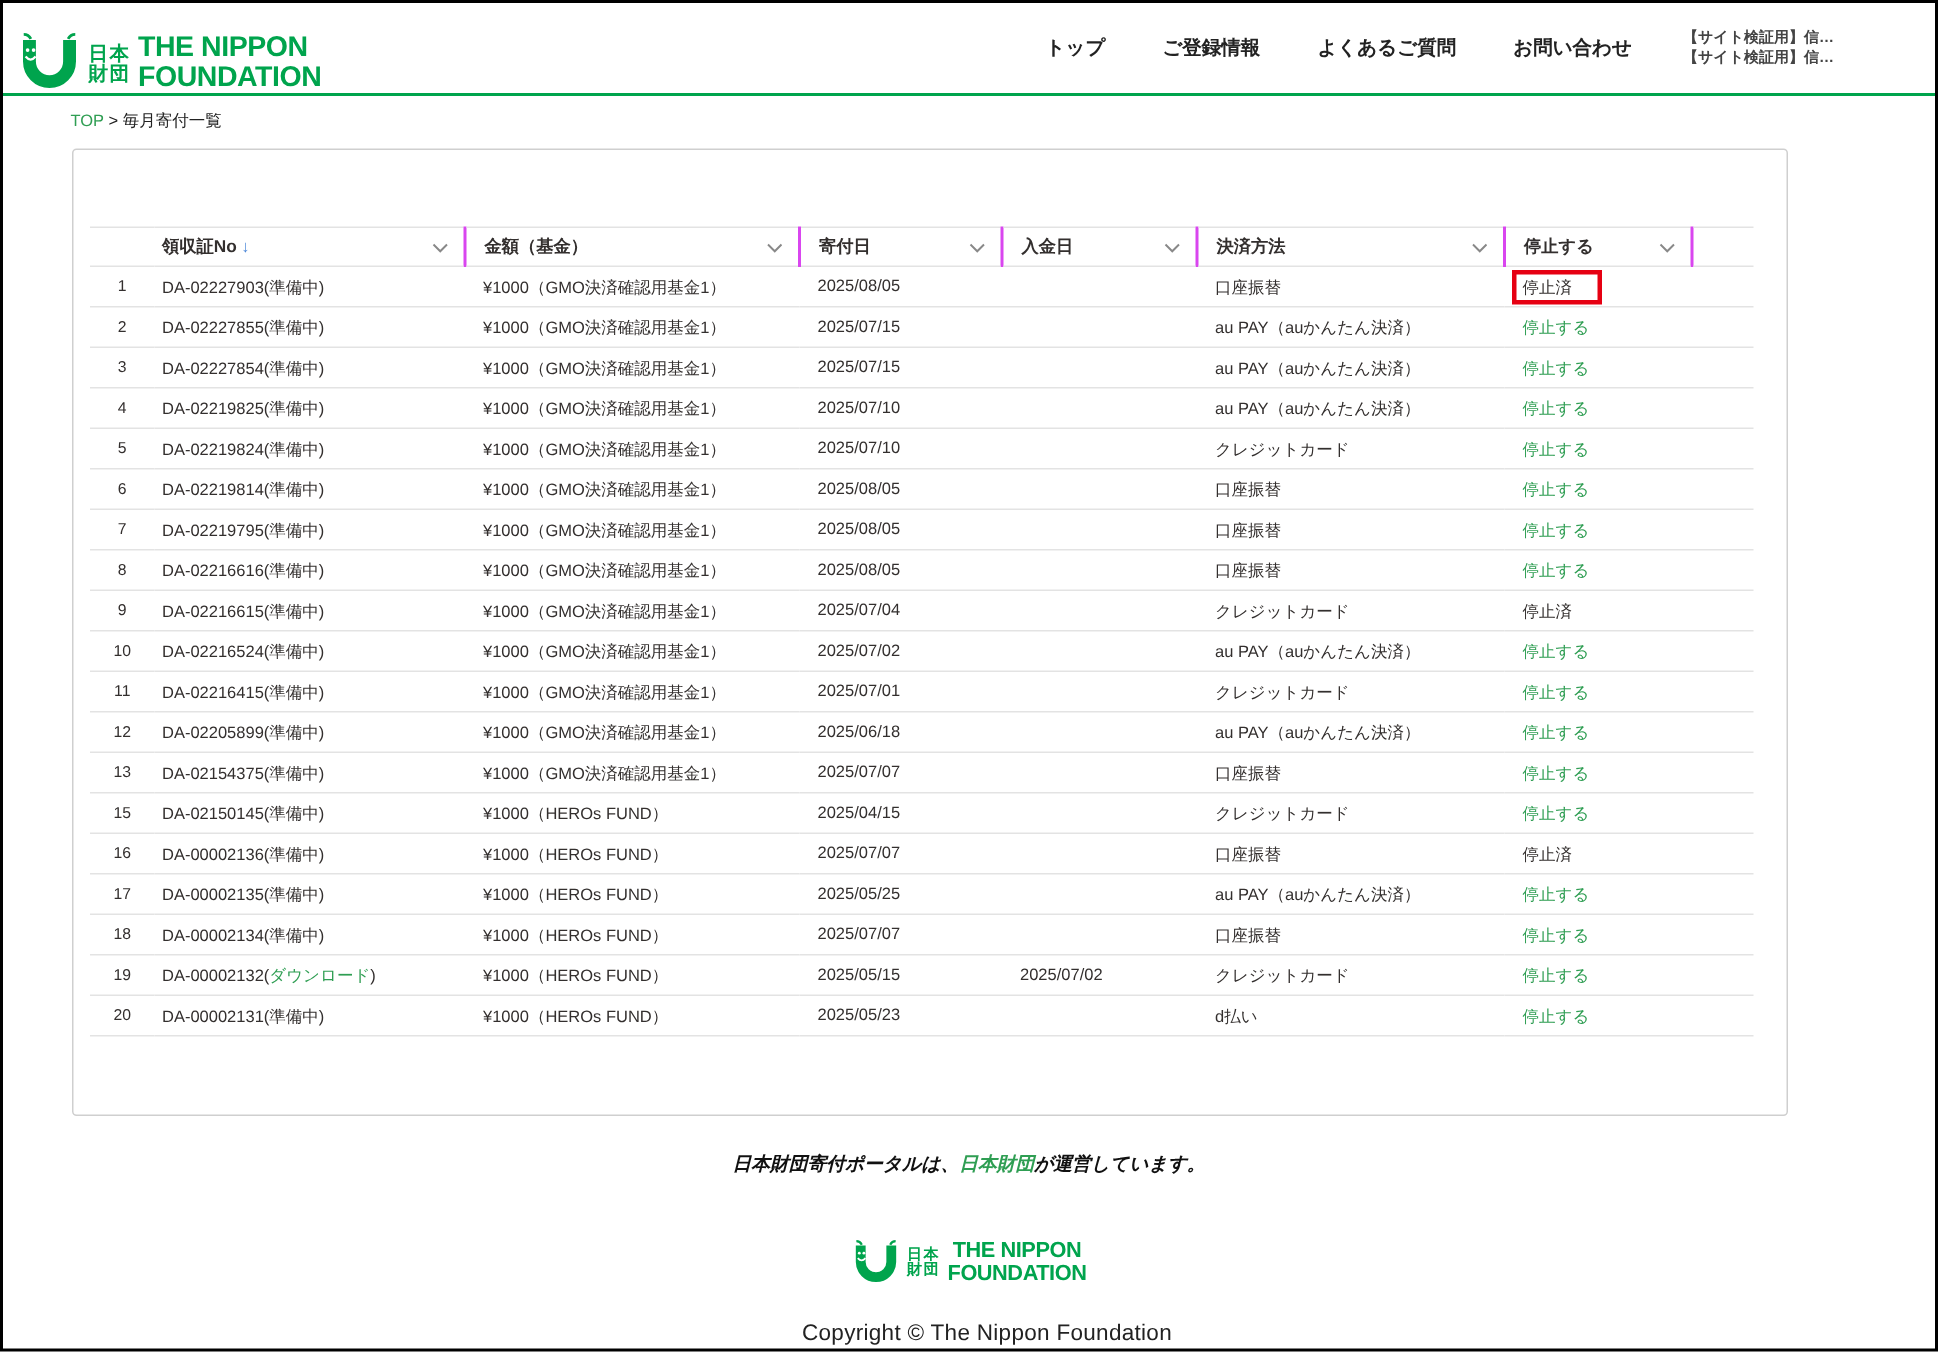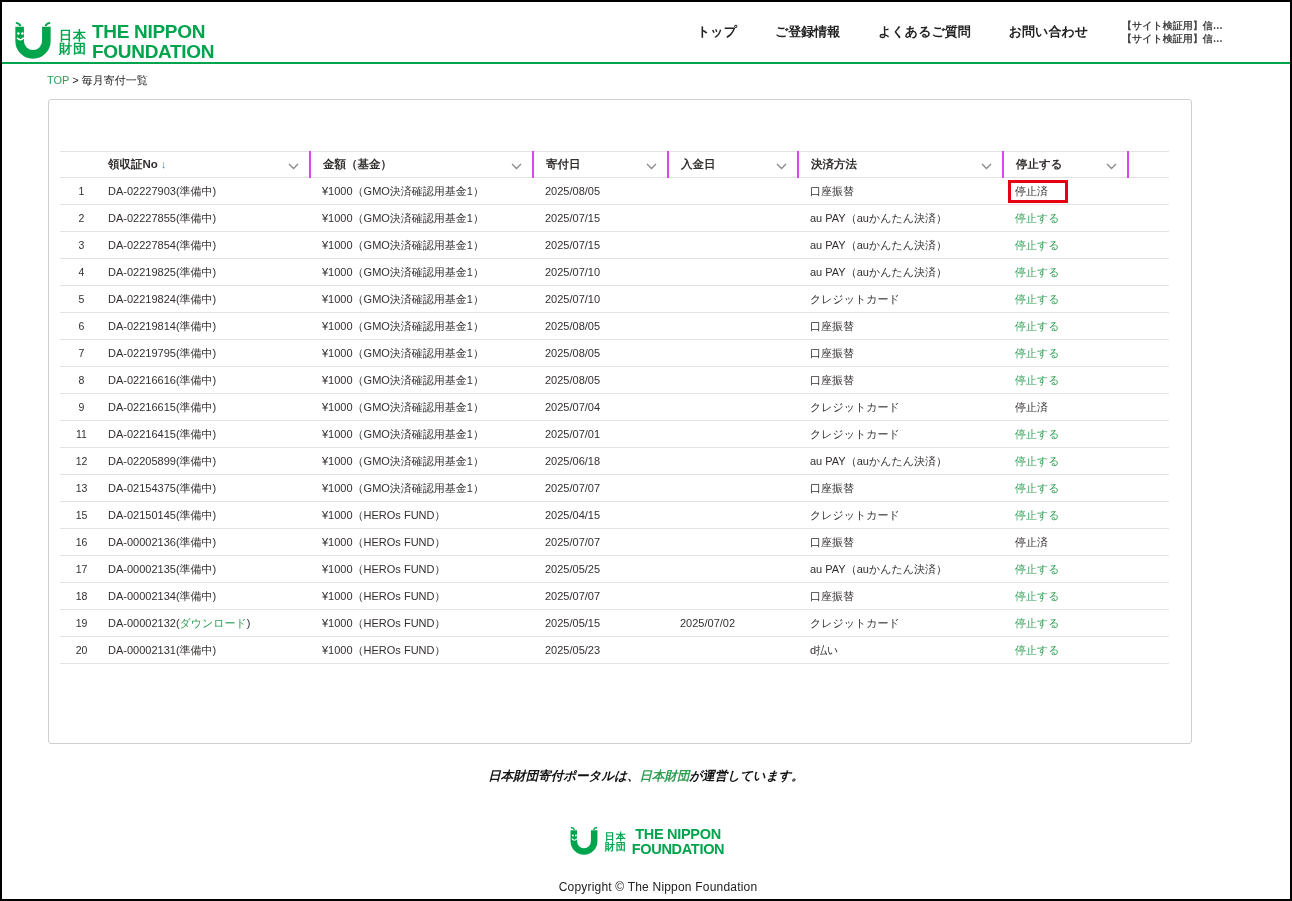--- a/index.html
+++ b/index.html
@@ -44,21 +44,21 @@
   tbody td.col-num { text-align:center; padding-left:0; font-size:10.5px; }
   tbody td.col-receipt { padding-left:5px; }
   .green-link { color:#2f9e53; cursor:pointer; }
   .stopped-text { color:#332f2e; }
   .red-box { display:inline-block; border:3px solid #e60012; padding:1px 17px 1px 4px; margin-left:-7px; }
 
   
   .site-footer { text-align:center; }
   .footer-text { margin-top:24px; font-size:12.5px; font-weight:bold; color:#111;font-style:italic; }
   .footer-logo-wrap { margin-top:21px; display:flex; justify-content:center; }
-  .copyright { margin-top:22px; font-size:12px; color:#222; letter-spacing:0.2px;margin-left:24px; }
+  .copyright { margin-top:22px; font-size:15px; color:#222; letter-spacing:0.2px;margin-left:24px; }
 </style>
 </head>
 <body>
 
 <div class="frame">
 
   <div class="site-header">
     <div class="logo">
       <span>
         <svg width="42" height="42" viewBox="0 0 44 44">
@@ -245,20 +245,30 @@
             <td class="col-empty"></td>
           </tr>
           <tr>
             <td class="col-num">9</td>
             <td class="col-receipt"><span>DA-02216615(</span><span>準備中</span><span>)</span></td>
             <td class="col-amount">¥1000（GMO決済確認用基金1）</td>
             <td class="col-date">2025/07/04</td>
             <td class="col-date"></td>
             <td class="col-method">クレジットカード</td>
             <td class="col-stop"><span class="stopped-text">停止済</span></td>
+            <td class="col-empty"></td>
+          </tr>
+          <tr>
+            <td class="col-num">10</td>
+            <td class="col-receipt"><span>DA-02216524(</span><span>準備中</span><span>)</span></td>
+            <td class="col-amount">¥1000（GMO決済確認用基金1）</td>
+            <td class="col-date">2025/07/02</td>
+            <td class="col-date"></td>
+            <td class="col-method">au PAY（auかんたん決済）</td>
+            <td class="col-stop"><span class="green-link">停止する</span></td>
             <td class="col-empty"></td>
           </tr>
           <tr>
             <td class="col-num">11</td>
             <td class="col-receipt"><span>DA-02216415(</span><span>準備中</span><span>)</span></td>
             <td class="col-amount">¥1000（GMO決済確認用基金1）</td>
             <td class="col-date">2025/07/01</td>
             <td class="col-date"></td>
             <td class="col-method">クレジットカード</td>
             <td class="col-stop"><span class="green-link">停止する</span></td>

